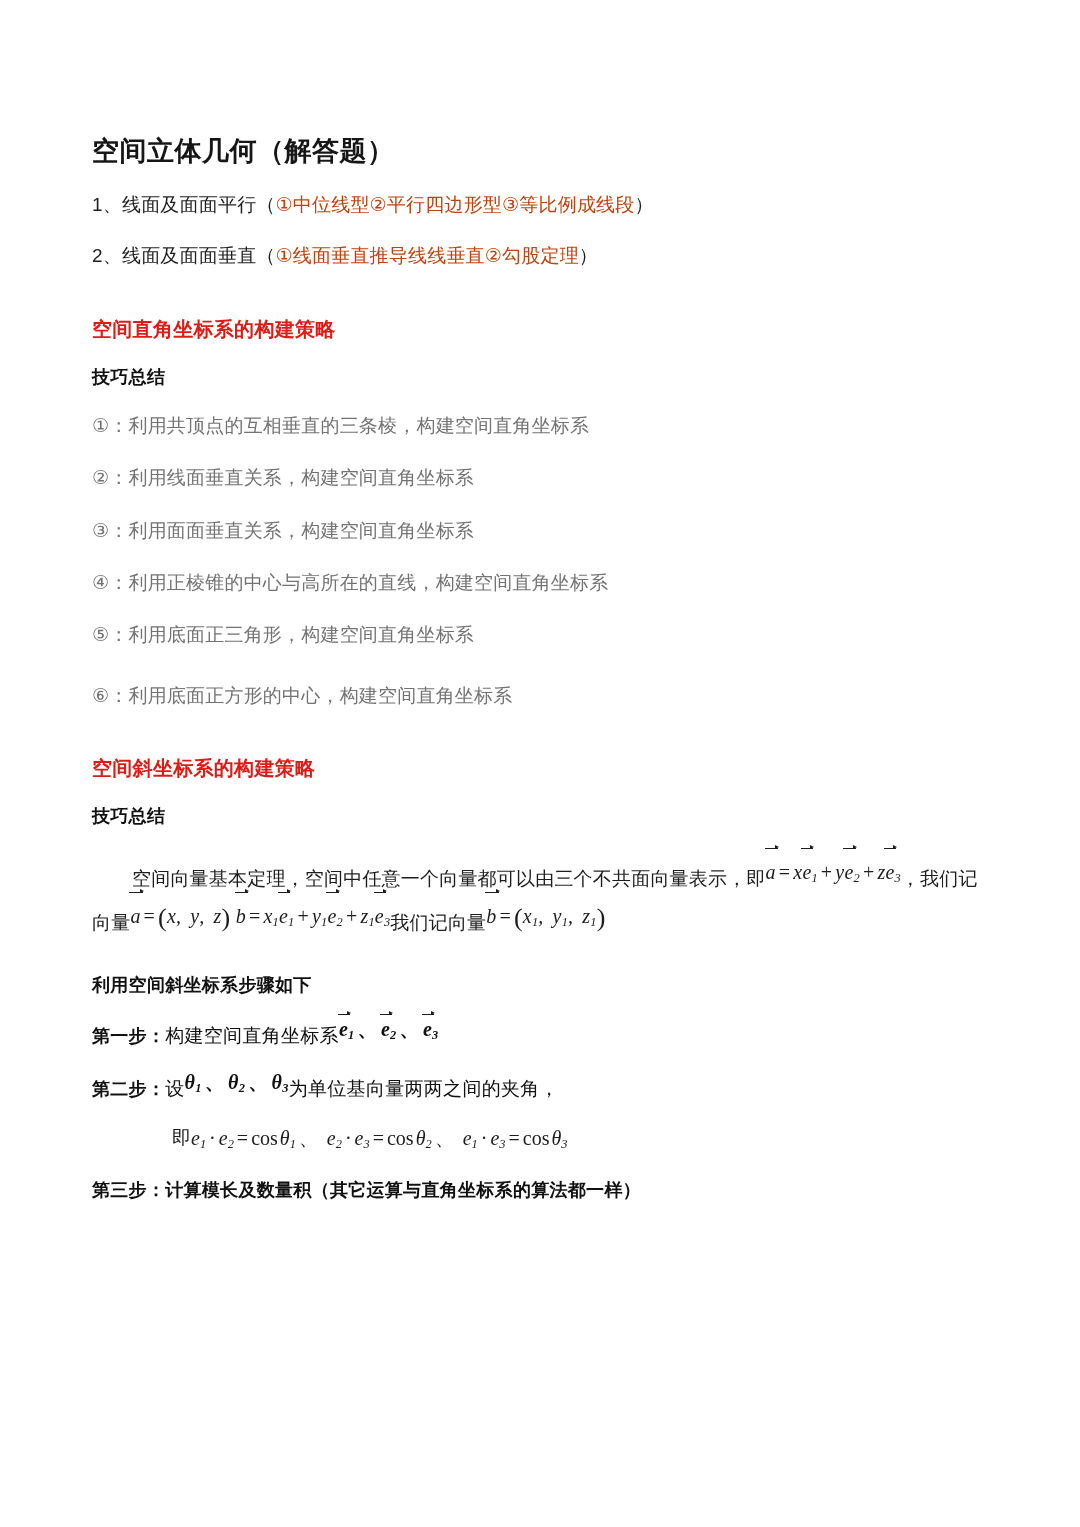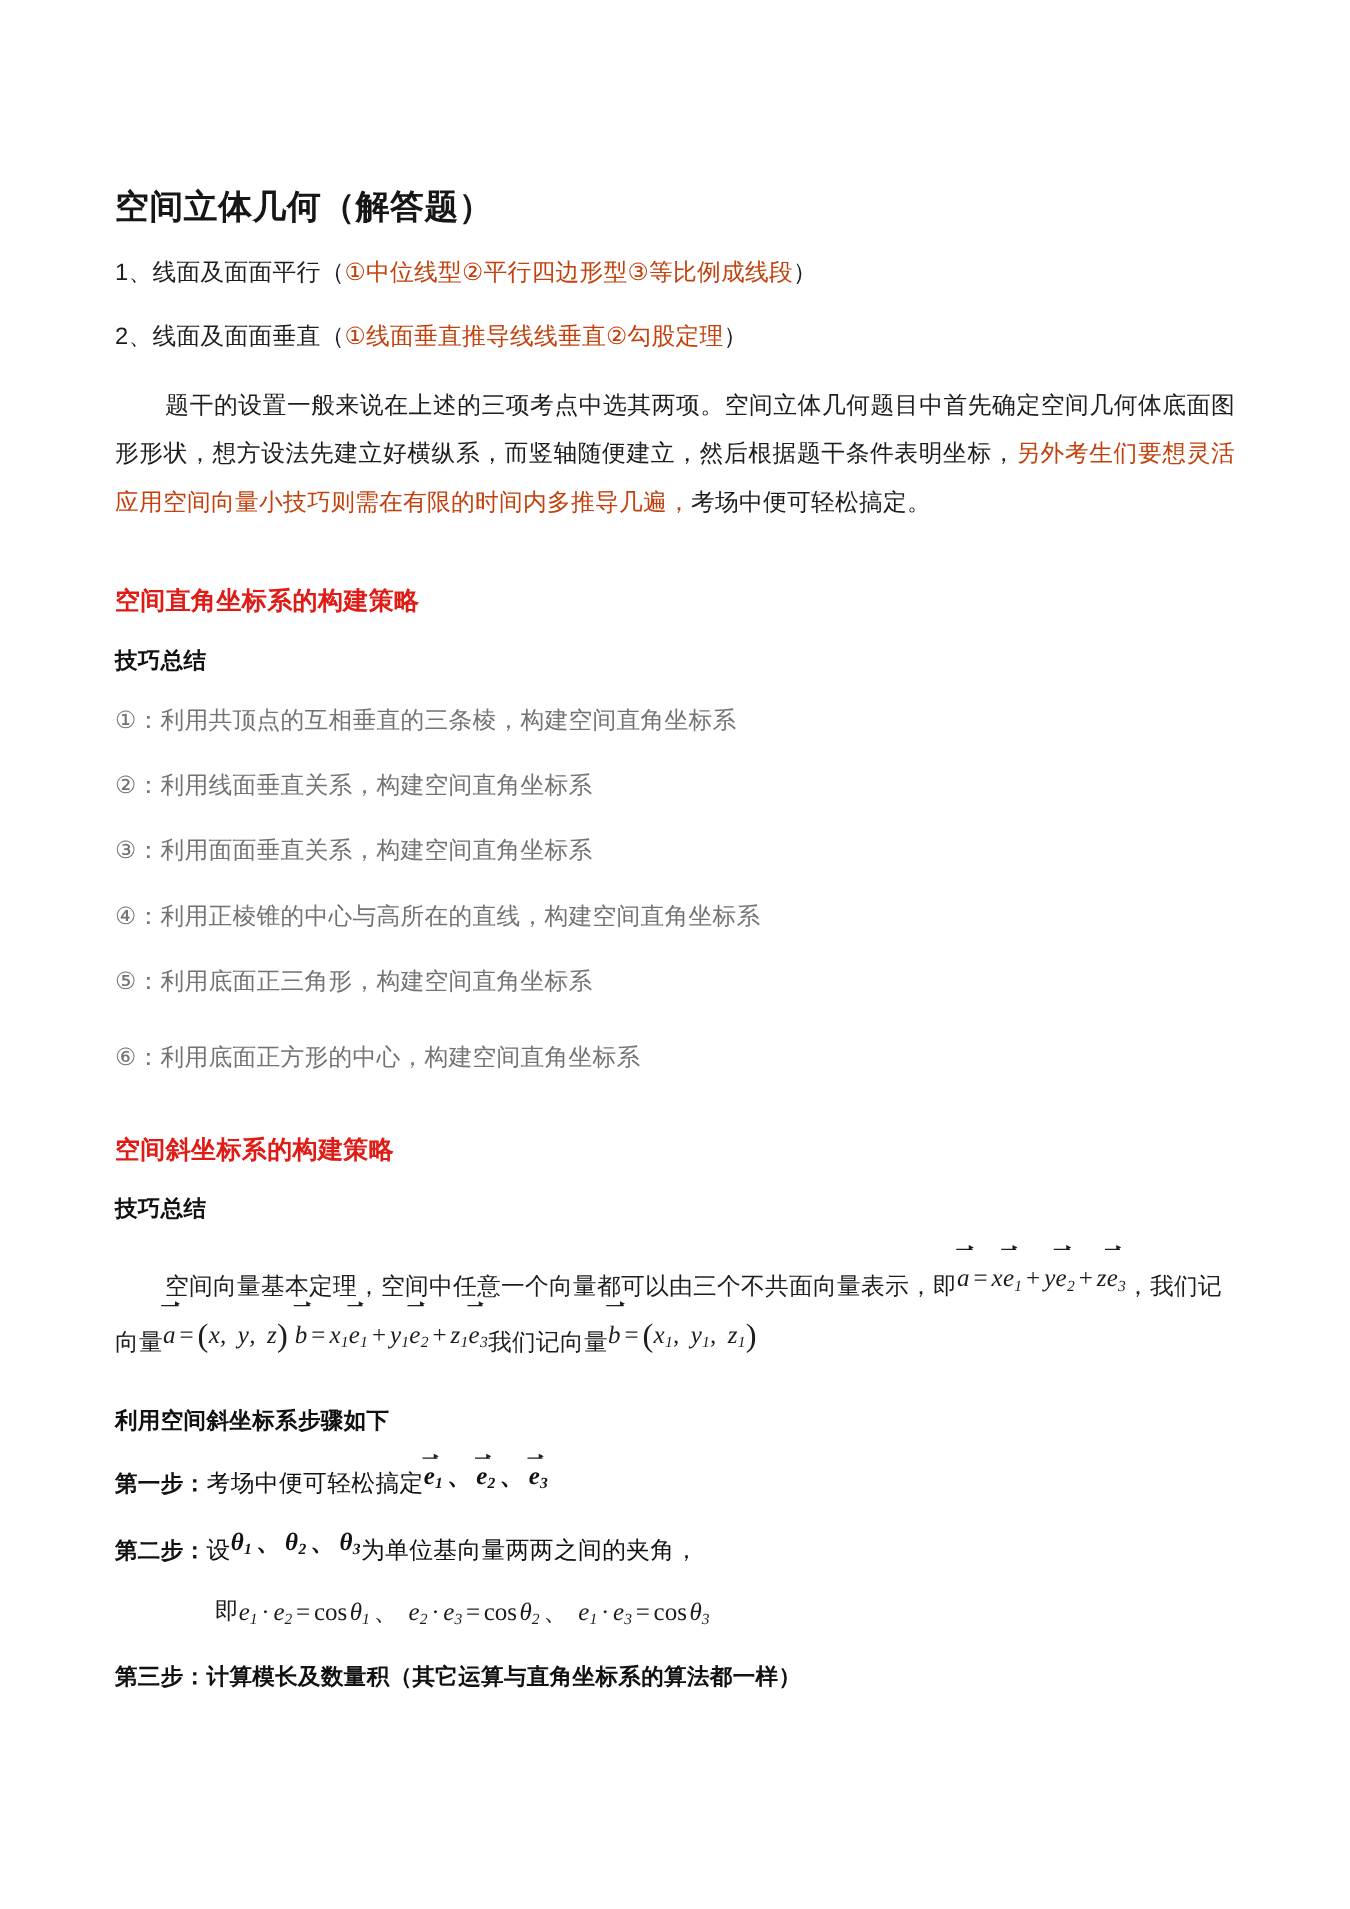--- a/index.html
+++ b/index.html
@@ -12,21 +12,21 @@
     height: 1527px;
     font-family: "Liberation Sans", "DejaVu Sans", sans-serif;
     color: #1a1a1a;
     -webkit-font-smoothing: antialiased;
   }
   .page {
     position: relative;
     width: 1080px;
     height: 1351px;
     box-sizing: border-box;
-    padding: 15px 92px;
+    padding: 1px 92px;
     background: #ffffff;
   }
   .doc-title {
     font-size: 27px;
     font-weight: bold;
     color: #161616;
     letter-spacing: 0.5px;
     margin: 0;
     padding-top: 133px;
     line-height: 1.3;
@@ -173,40 +173,39 @@
 
   <div class="num-item">
     <span>1、线面及面面平行（</span><span class="red">①中位线型②平行四边形型③等比例成线段</span><span>）</span>
   </div>
 
   <div class="num-item">
     <span>2、线面及面面垂直（</span><span class="red">①线面垂直推导线线垂直②勾股定理</span><span>）</span>
   </div>
 
 
-  <div class="body-para"><span class="indent"></span><span>题干的设置一般来说在上述的三项考点中选其两项。空间立体几何题目中首先确定空间几何体底面图形形状，想方设法先建立好横纵系，而竖轴随便建立，然后根据题干条件表明坐标，</span><span class="red">另外考生们要想灵活应用空间向量小技巧则需在有限的时间内多推导几遍，</span><span>考场中便可轻松搞定。</span></div>
 
   <div class="section-head">空间直角坐标系的构建策略</div>
   <div class="sub-head">技巧总结</div>
 
   <div class="list-item">①：利用共顶点的互相垂直的三条棱，构建空间直角坐标系</div>
   <div class="list-item">②：利用线面垂直关系，构建空间直角坐标系</div>
   <div class="list-item">③：利用面面垂直关系，构建空间直角坐标系</div>
   <div class="list-item">④：利用正棱锥的中心与高所在的直线，构建空间直角坐标系</div>
   <div class="list-item">⑤：利用底面正三角形，构建空间直角坐标系</div>
   <div class="list-item gap-extra">⑥：利用底面正方形的中心，构建空间直角坐标系</div>
 
   <div class="section-head">空间斜坐标系的构建策略</div>
   <div class="sub-head">技巧总结</div>
 
   <div class="formula-para"><span class="indent"></span><span>空间向量基本定理，空间中任意一个向量都可以由三个不共面向量表示，即</span><span class="math raise"><span class="vec">a</span><span class="op">=</span>x<span class="vec">e</span><sub>1</sub><span class="op">+</span>y<span class="vec">e</span><sub>2</sub><span class="op">+</span>z<span class="vec">e</span><sub>3</sub></span><span>，我们记向量</span><span class="math raise"><span class="vec">a</span><span class="op">=</span><span class="par">(</span>x<span class="comma-sp">,</span> y<span class="comma-sp">,</span> z<span class="par">)</span></span>&nbsp;<span class="math raise"><span class="vec upr">b</span><span class="op">=</span>x<sub>1</sub><span class="vec">e</span><sub>1</sub><span class="op">+</span>y<sub>1</sub><span class="vec">e</span><sub>2</sub><span class="op">+</span>z<sub>1</sub><span class="vec">e</span><sub>3</sub></span><span>我们记向量</span><span class="math raise"><span class="vec upr">b</span><span class="op">=</span><span class="par">(</span>x<sub>1</sub><span class="comma-sp">,</span> y<sub>1</sub><span class="comma-sp">,</span> z<sub>1</sub><span class="par">)</span></span></div>
 
   <div class="sub-head">利用空间斜坐标系步骤如下</div>
 
-  <div class="step"><span>第一步：</span><span class="normal">考场中便可轻松搞定</span><span class="math raise"><span class="vec">e</span><sub>1</sub><span class="op">、</span><span class="vec">e</span><sub>2</sub><span class="op">、</span><span class="vec">e</span><sub>3</sub></span></div>
+  <div class="step"><span>第一步：</span><span class="normal">构建空间直角坐标系</span><span class="math raise"><span class="vec">e</span><sub>1</sub><span class="op">、</span><span class="vec">e</span><sub>2</sub><span class="op">、</span><span class="vec">e</span><sub>3</sub></span></div>
 
   <div class="step"><span>第二步：</span><span class="normal">设</span><span class="math raise"><span class="theta">θ</span><sub>1</sub><span class="op">、</span><span class="theta">θ</span><sub>2</sub><span class="op">、</span><span class="theta">θ</span><sub>3</sub></span><span class="normal">为单位基向量两两之间的夹角，</span></div>
 
   <div class="step-formula"><span>即</span><span class="math">e<sub>1</sub><span class="op">·</span>e<sub>2</sub><span class="op">=</span><span class="fn">cos</span><span class="theta">θ</span><sub>1</sub><span class="op">、</span>&nbsp;e<sub>2</sub><span class="op">·</span>e<sub>3</sub><span class="op">=</span><span class="fn">cos</span><span class="theta">θ</span><sub>2</sub><span class="op">、</span>&nbsp;e<sub>1</sub><span class="op">·</span>e<sub>3</sub><span class="op">=</span><span class="fn">cos</span><span class="theta">θ</span><sub>3</sub></span></div>
 
   <div class="step"><span>第三步：</span><span>计算模长及数量积（其它运算与直角坐标系的算法都一样）</span></div>
 
 </div>
 
 </body></html>

